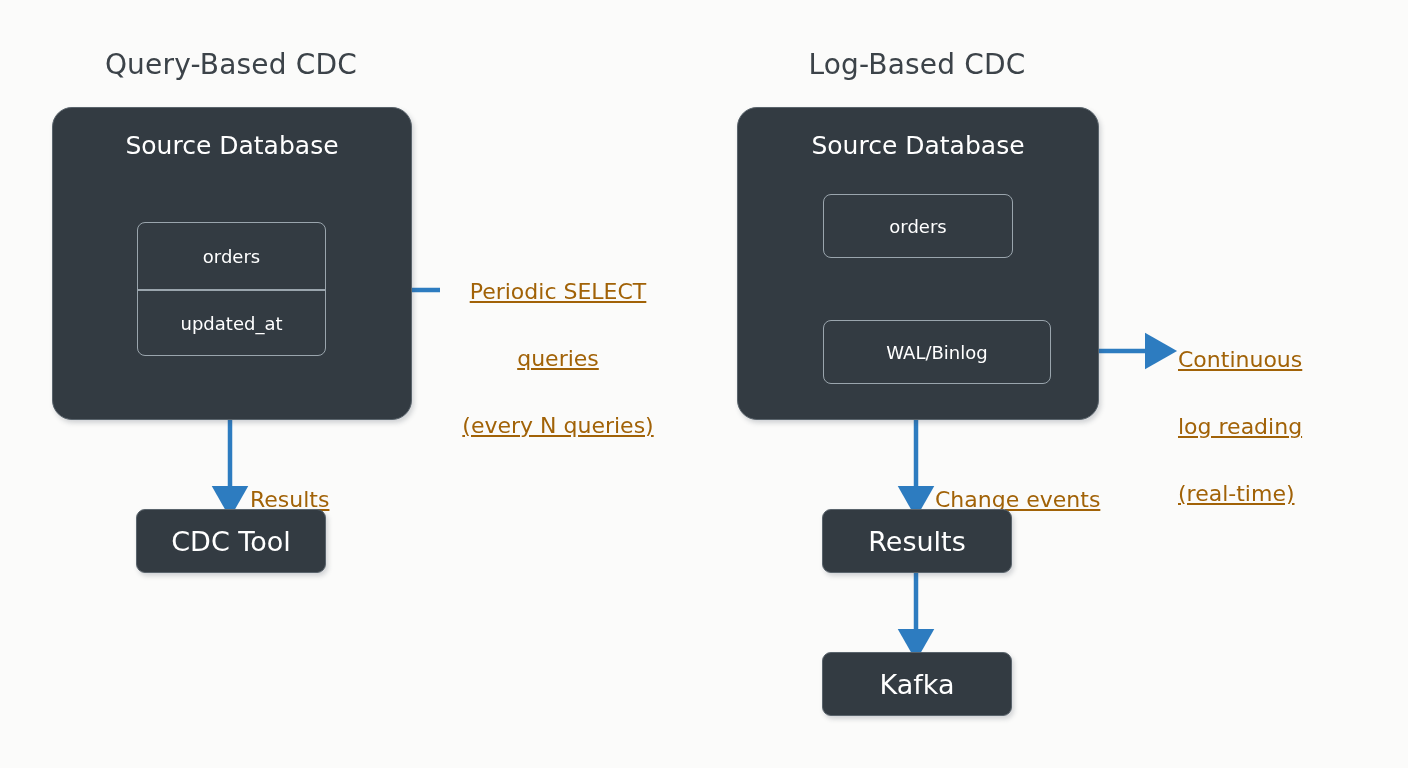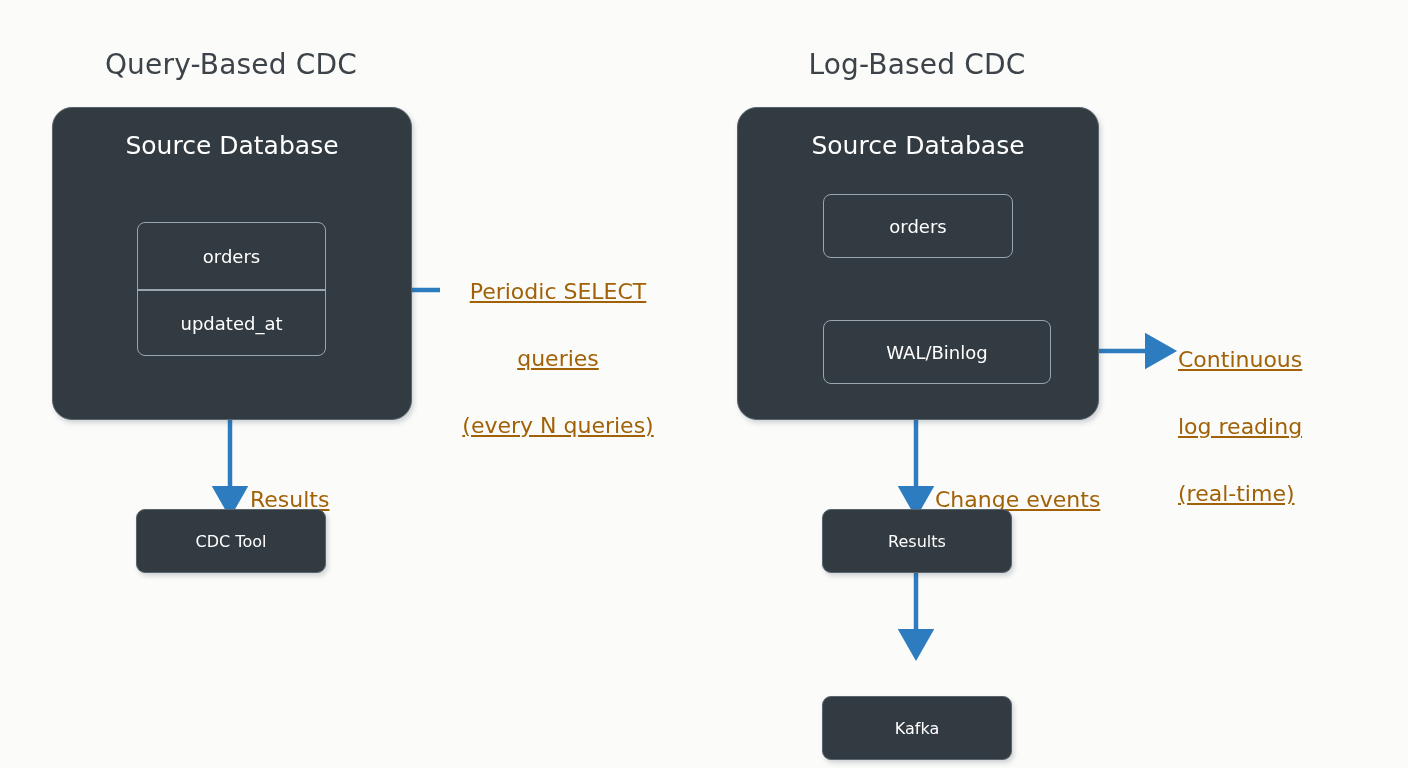--- a/index.html
+++ b/index.html
@@ -80,21 +80,21 @@
   .node-box {
     position: absolute;
     background: #333b42;
     border: 1.5px solid #5a646c;
     border-radius: 9px;
     box-shadow: 2px 3px 5px rgba(60,70,80,0.22);
     display: flex;
     align-items: center;
     justify-content: center;
     color: #ffffff;
-    font-size: 16px;
+    font-size: 27px;
     white-space: nowrap;
     box-sizing: border-box;
   }
 
   
   #arrows {
     position: absolute;
     left: 0;
     top: 0;
     width: 1408px;
@@ -201,17 +201,17 @@
   <div class="annot left" style="left:1178px; top:310px; width:215px;">
     <span>Continuous</span><br>
     <span>log reading</span><br>
     <span>(real-time)</span>
   </div>
 
   <div class="node-box" style="left:822px; top:509px; width:190px; height:64px;">
     <span>Results</span>
   </div>
 
-  <div class="node-box" style="left:822px; top:652px; width:190px; height:64px;margin-top:44px;">
+  <div class="node-box" style="left:822px; top:652px; width:190px; height:64px;">
     <span>Kafka</span>
   </div>
 
 </div>
 
 </body></html>

